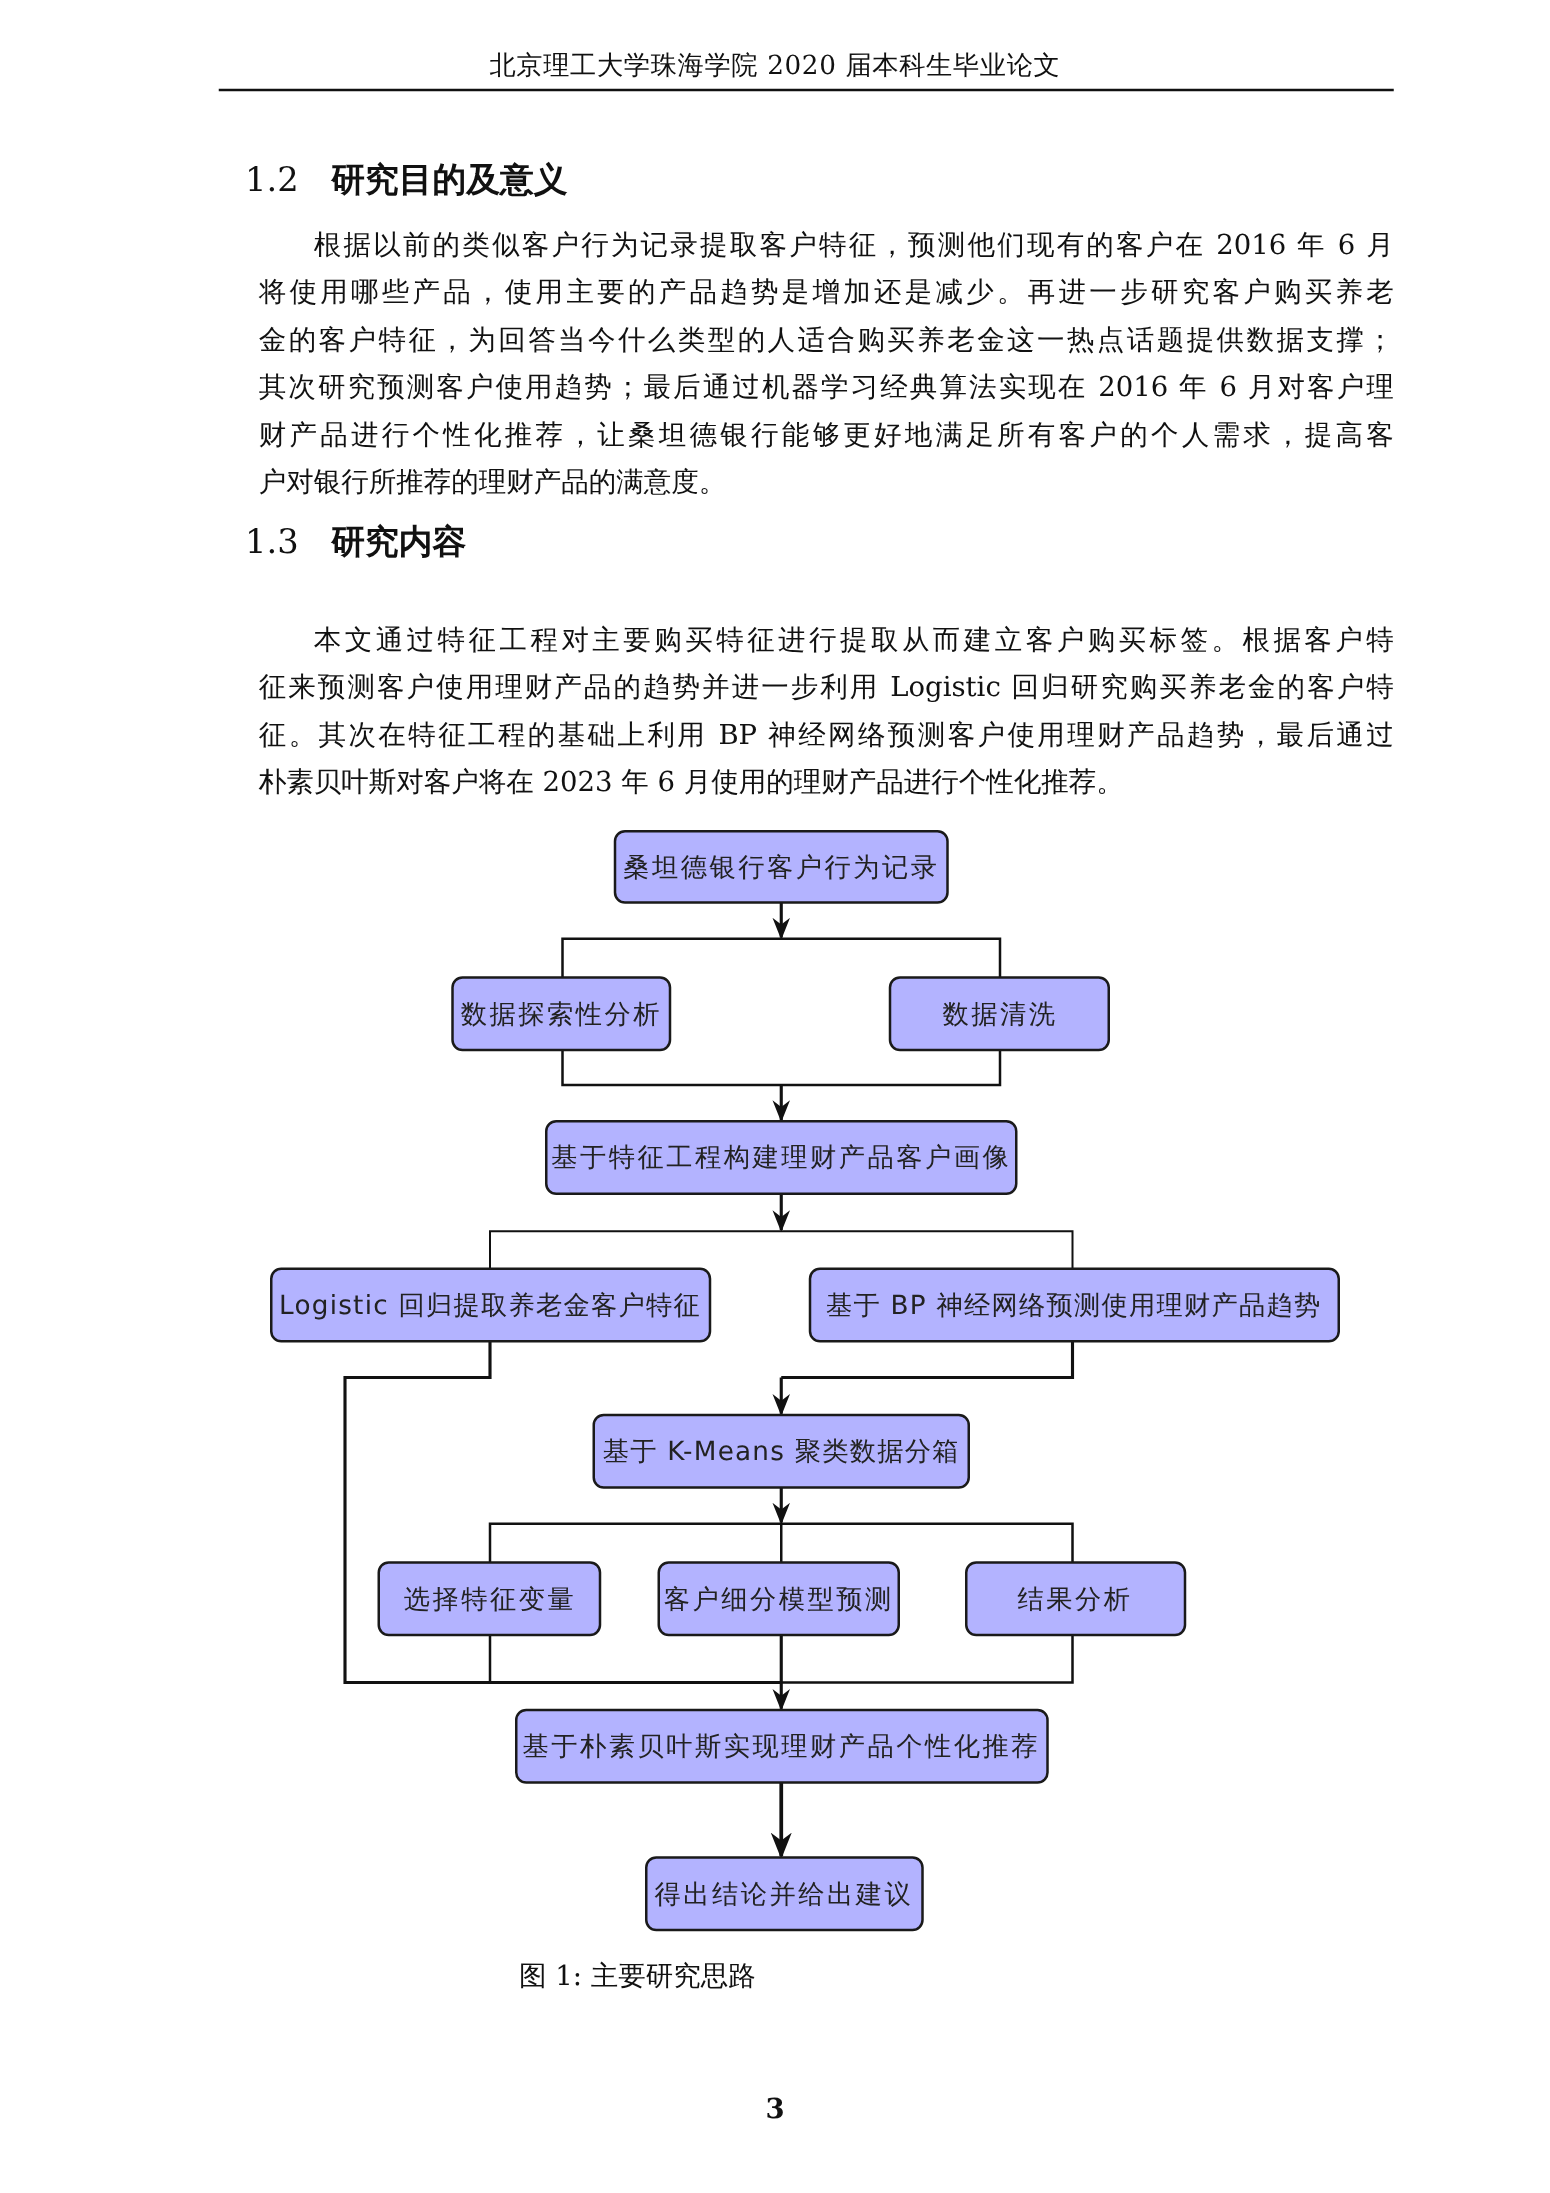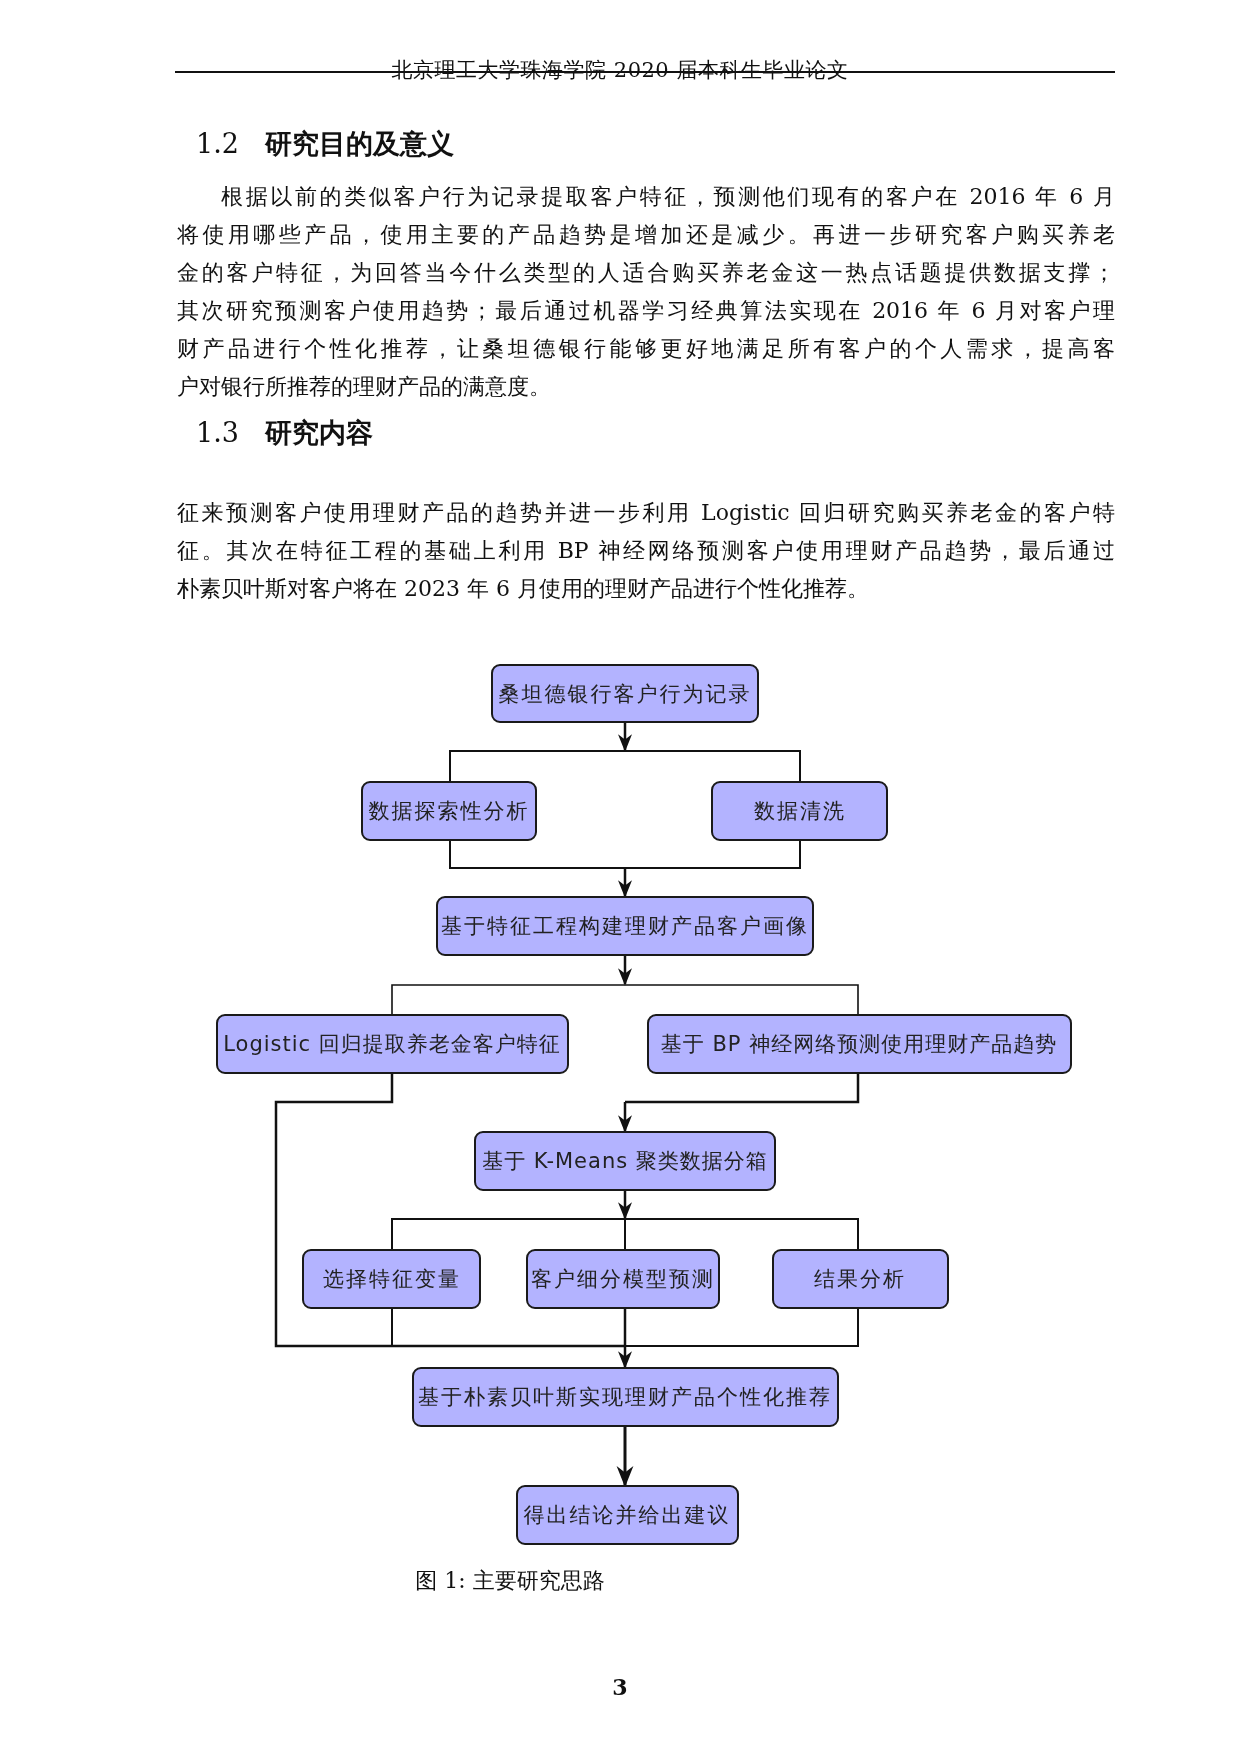--- a/index.html
+++ b/index.html
@@ -1,24 +1,24 @@
 <!DOCTYPE html>
 <html><head>
   <meta charset="utf-8">
   <style>
     html, body { margin: 0; padding: 0; background: #ffffff; }
     body { width: 1240px; height: 1754px; position: relative; overflow: hidden;
            font-family: "DejaVu Serif", "Liberation Serif", serif; color: #111; }
     .abs { position: absolute; }
-    .header-title { left: 0; width: 1240px; top: 38px; text-align: center; font-size: 21px; letter-spacing: 0.5px; margin-top: 18px; }
+    .header-title { left: 0; width: 1240px; top: 38px; text-align: center; font-size: 21px; letter-spacing: 0.5px; }
     .header-rule { left: 175px; width: 940px; top: 71px; height: 2px; background: #111; }
     .section-heading { left: 177px; font-size: 27px; font-weight: bold; }
     .section-heading .num { font-weight: normal; margin-right: 26px; margin-left: 19px; }
     .para { left: 177px; width: 938px; font-size: 22px; line-height: 38px; text-align: justify; }
-    .line { display: block; white-space: nowrap; text-align: justify; text-align-last: justify; }
+    .line { display: block; white-space: nowrap; text-align: justify; text-align-last: justify; margin-left: 30px; }
     .line.last { text-align-last: left; }
     .line.first { text-indent: 2em; }
     svg.flow { position: absolute; left: 0; top: 0; }
     .flow text { font-family: "DejaVu Sans", "Liberation Sans", sans-serif; font-size: 21px; fill: #222; letter-spacing: 2px; }
     .caption { left: 0; width: 1020px; top: 1566px; text-align: center; font-size: 22px; }
     .page-number { left: 0; width: 1240px; top: 1674px; text-align: center; font-size: 22px; font-weight: bold; }
   </style>
 </head>
 <body>
 
@@ -34,20 +34,21 @@
   <span class="line">金的客户特征，为回答当今什么类型的人适合购买养老金这一热点话题提供数据支撑；</span>
   <span class="line">其次研究预测客户使用趋势；最后通过机器学习经典算法实现在 2016 年 6 月对客户理</span>
   <span class="line">财产品进行个性化推荐，让桑坦德银行能够更好地满足所有客户的个人需求，提高客</span>
   <span class="line last">户对银行所推荐的理财产品的满意度。</span>
 </div>
 
 <div class="abs section-heading" style="top:415px;">
   <span class="num">1.3</span><span>研究内容</span>
 </div>
 <div class="abs para" style="top:494px;">
+  <span class="line first">本文通过特征工程对主要购买特征进行提取从而建立客户购买标签。根据客户特</span>
   <span class="line">征来预测客户使用理财产品的趋势并进一步利用 Logistic 回归研究购买养老金的客户特</span>
   <span class="line">征。其次在特征工程的基础上利用 BP 神经网络预测客户使用理财产品趋势，最后通过</span>
   <span class="line last">朴素贝叶斯对客户将在 2023 年 6 月使用的理财产品进行个性化推荐。</span>
 </div>
 
 <svg class="flow" width="1240" height="1754" viewBox="0 0 1240 1754">
   <defs>
     <marker id="arr" viewBox="0 0 10 10" refX="9" refY="5" markerWidth="7" markerHeight="7" orient="auto">
       <path d="M0,1 L10,5 L0,9 L3,5 Z" fill="#111"></path>
     </marker>

